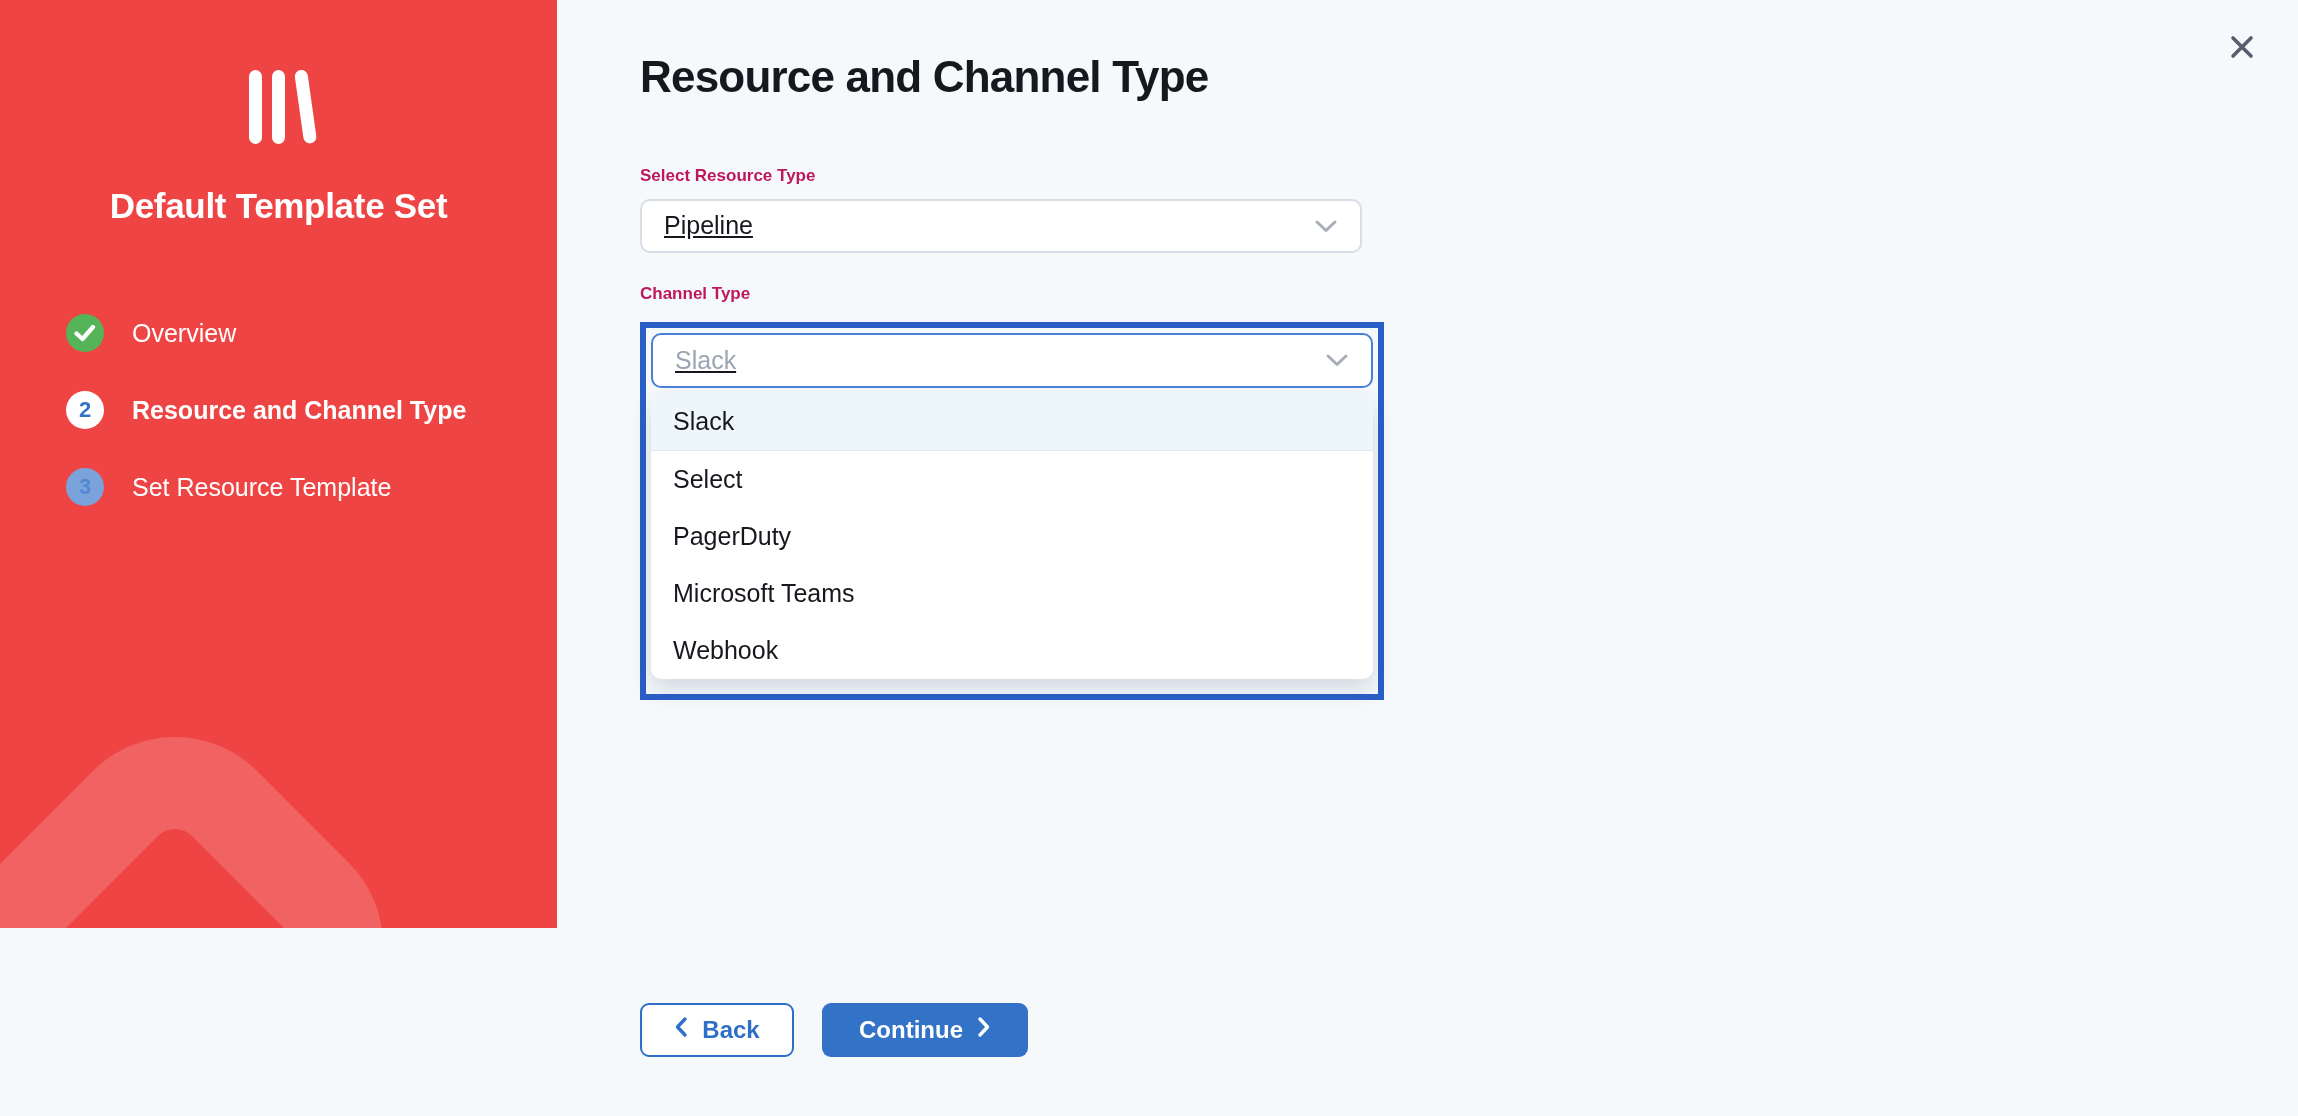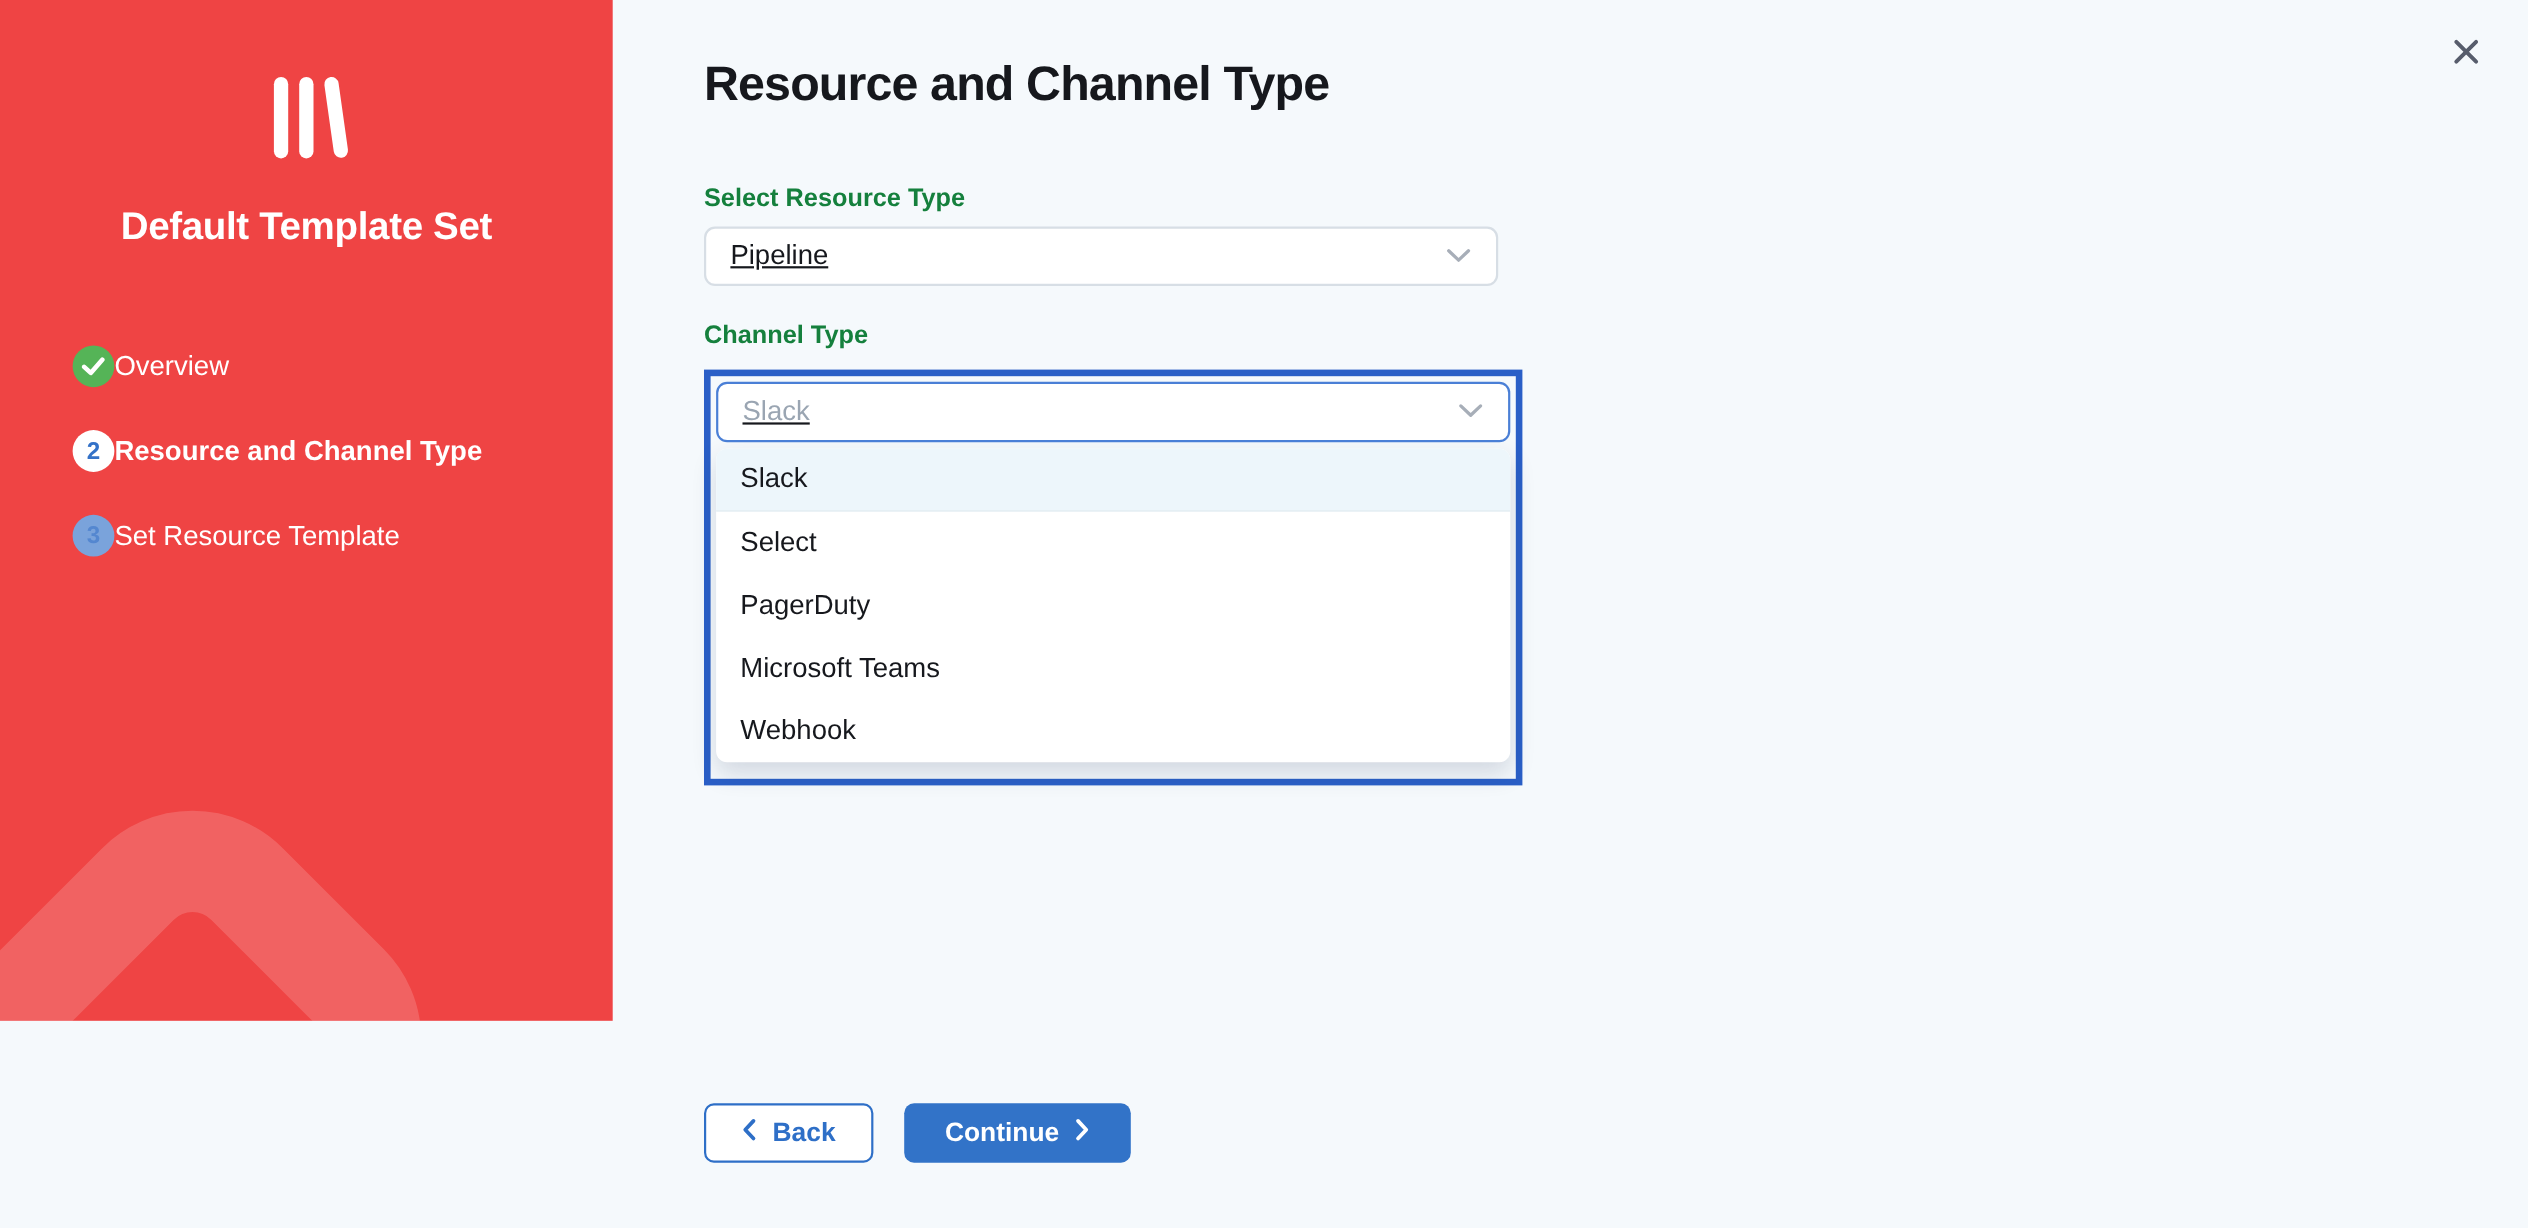--- a/index.html
+++ b/index.html
@@ -36,21 +36,21 @@
     transform-origin:50% 10%;
   }
   .sidebar-title{
     position:relative;
     margin:38px 0 0 0;
     text-align:center;
     font-size:35px;font-weight:700;letter-spacing:-0.3px;
   }
   .steps{position:relative;margin-top:88px;}
   .step{
-    display:flex;align-items:center;
+    display:flex;align-items:center;gap:28px;
     padding-left:66px;margin-bottom:39px;
     cursor:pointer;
   }
   .step-indicator{
     width:38px;height:38px;border-radius:50%;
     flex:0 0 auto;
     display:flex;align-items:center;justify-content:center;
     font-size:22px;font-weight:700;
   }
   .step-indicator.done{background:#55B457;}
@@ -63,21 +63,21 @@
     position:relative;flex:1 1 auto;
     padding-left:83px;
   }
   .page-title{
     margin:52px 0 0 0;
     font-size:44px;font-weight:700;color:#16181D;
     letter-spacing:-0.8px;line-height:1.15;
   }
   .field-label{
     display:block;
-    font-size:23px;font-weight:600;color:#15803d;
+    font-size:17px;font-weight:600;color:#be185d;
   }
   .label-resource{margin-top:63px;}
   .label-channel{margin-top:31px;}
   .select{
     position:relative;
     width:722px;height:54px;
     background:#fff;
     border:2px solid #D7DEE5;border-radius:10px;
     display:flex;align-items:center;
     padding:0 56px 0 22px;

